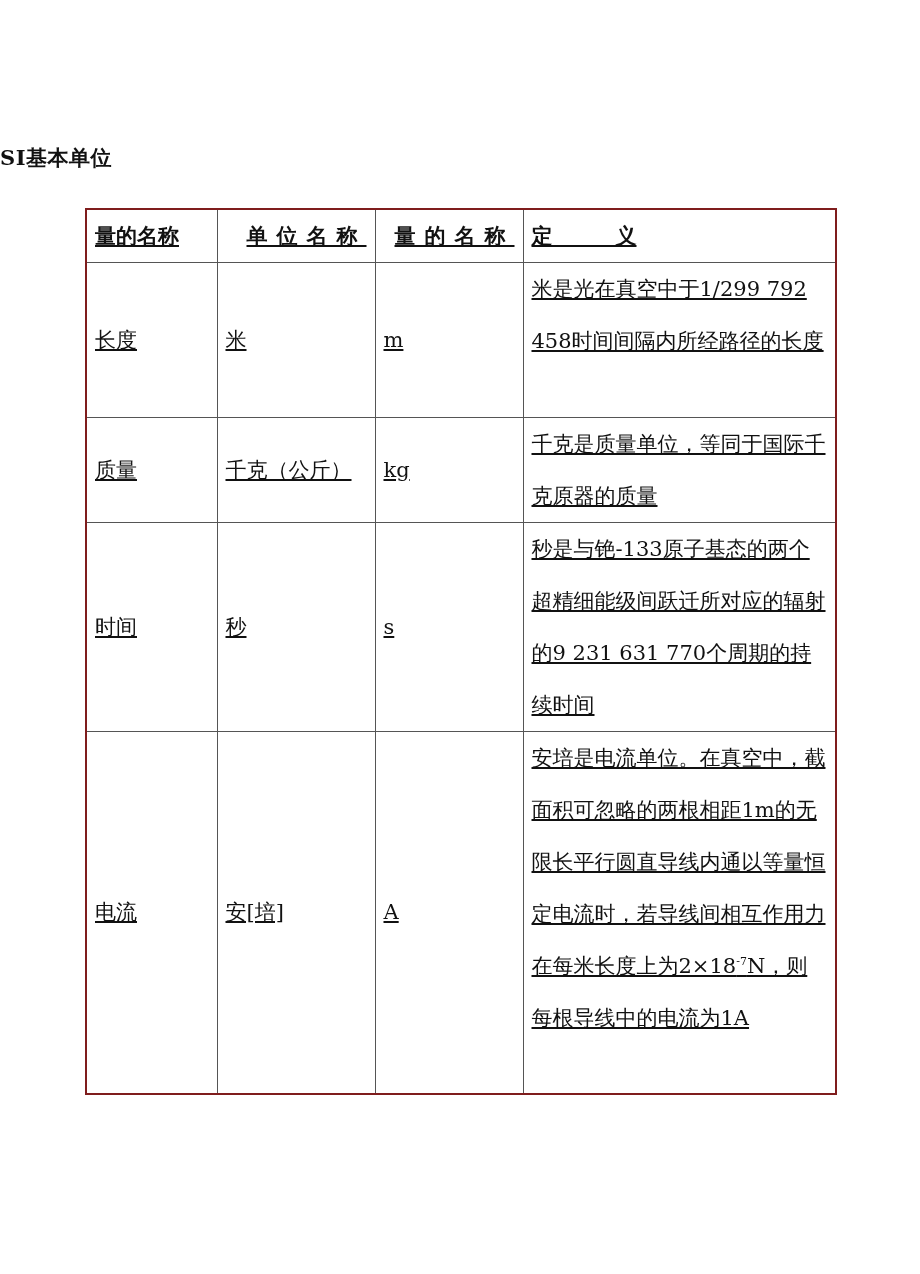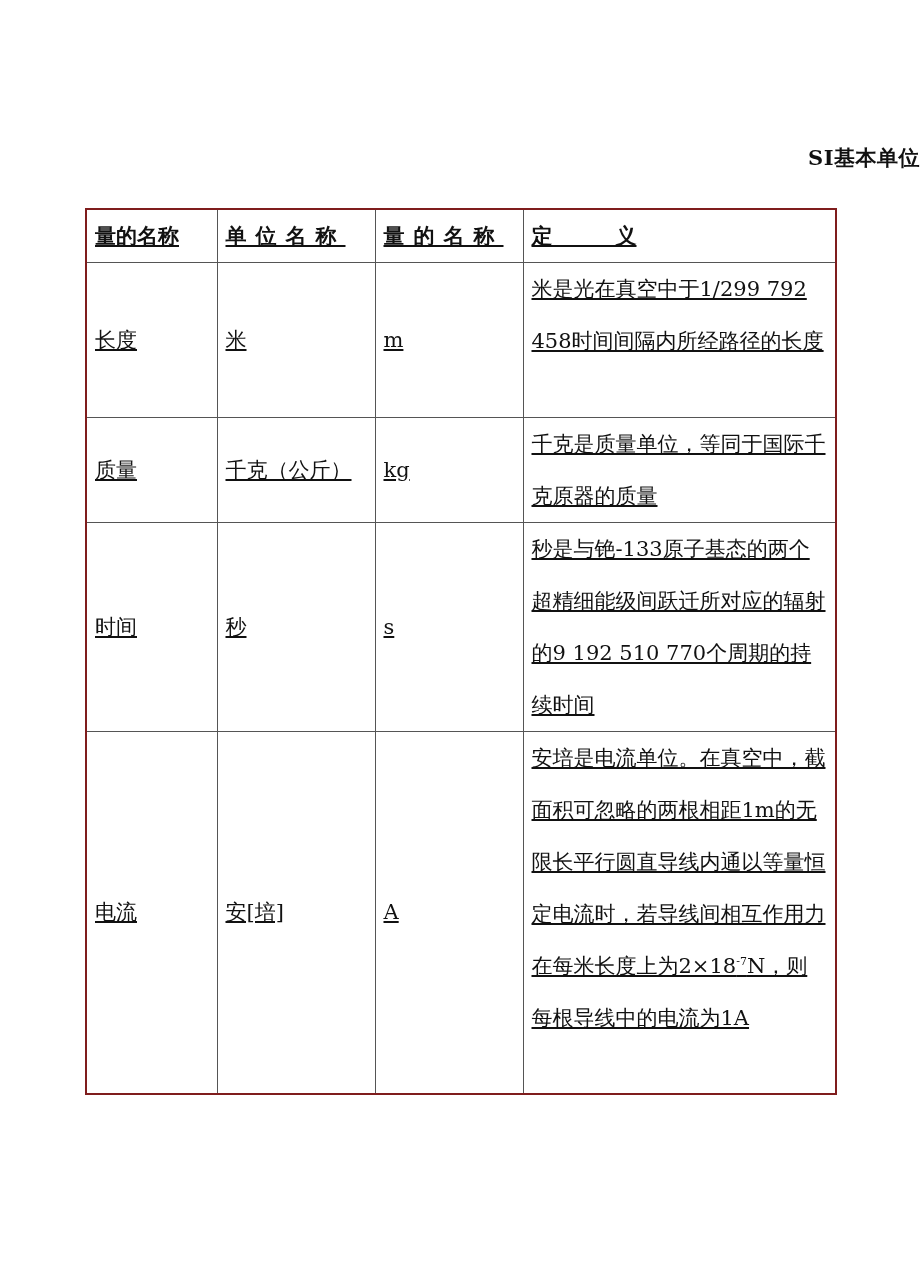--- a/index.html
+++ b/index.html
@@ -1,27 +1,27 @@
 <!DOCTYPE html>
 <html><head>
 <meta charset="utf-8">
 <style>
   html, body { margin: 0; padding: 0; background: #ffffff; }
   body { width: 920px; height: 1274px; position: relative; overflow: hidden;
          font-family: "DejaVu Serif", "Liberation Serif", serif; color: #111; }
-  .title { position: absolute; top: 144px; left: 0; width: 920px; text-align: right;
+  .title { position: absolute; top: 144px; left: 0; width: 920px; text-align: left;
            font-size: 21px; font-weight: bold; letter-spacing: 0.5px; }
   table { position: absolute; left: 85px; top: 208px; width: 750px;
           border-collapse: collapse; table-layout: fixed;
           border: 2px solid #7f1d1d; text-decoration: underline; }
   td { border: 1px solid #555; vertical-align: top; padding: 0 8px;
        font-size: 21px; line-height: 52px; }
   col.c1 { width: 131px; } col.c2 { width: 158px; } col.c3 { width: 148px; } col.c4 { width: 313px; }
   tr.head td { font-weight: bold; height: 52px; }
-  tr.head td.sp { letter-spacing: 9px; }
+  tr.head td.sp { letter-spacing: 9px; text-align: right; }
   td.mid { vertical-align: middle; }
   .def { padding-right: 8px; }
   sup { font-size: 11px; line-height: 0; }
 </style>
 </head>
 <body>
 
 <div class="title">SI基本单位</div>
 
 <table>
@@ -47,21 +47,21 @@
   <tr style="height:104px;">
     <td class="mid">质量</td>
     <td class="mid">千克（公斤）</td>
     <td class="mid">kg</td>
     <td class="def">千克是质量单位，等同于国际千克原器的质量</td>
   </tr>
   <tr style="height:208px;">
     <td class="mid">时间</td>
     <td class="mid">秒</td>
     <td class="mid">s</td>
-    <td class="def">秒是与铯-133原子基态的两个超精细能级间跃迁所对应的辐射的9 192 510 770个周期的持续时间</td>
+    <td class="def">秒是与铯-133原子基态的两个超精细能级间跃迁所对应的辐射的9 231 631 770个周期的持续时间</td>
   </tr>
   <tr style="height:362px;">
     <td class="mid">电流</td>
     <td class="mid">安[培]</td>
     <td class="mid">A</td>
     <td class="def"><span>安培是电流单位。在真空中，截面积可忽略的两根相距1m的无限长平行圆直导线内通以等量恒定电流时，若导线间相互作用力在每米长度上为2×18</span><sup>-7</sup><span>N，则每根导线中的电流为1A</span></td>
   </tr>
 </tbody>
   </table>
 

